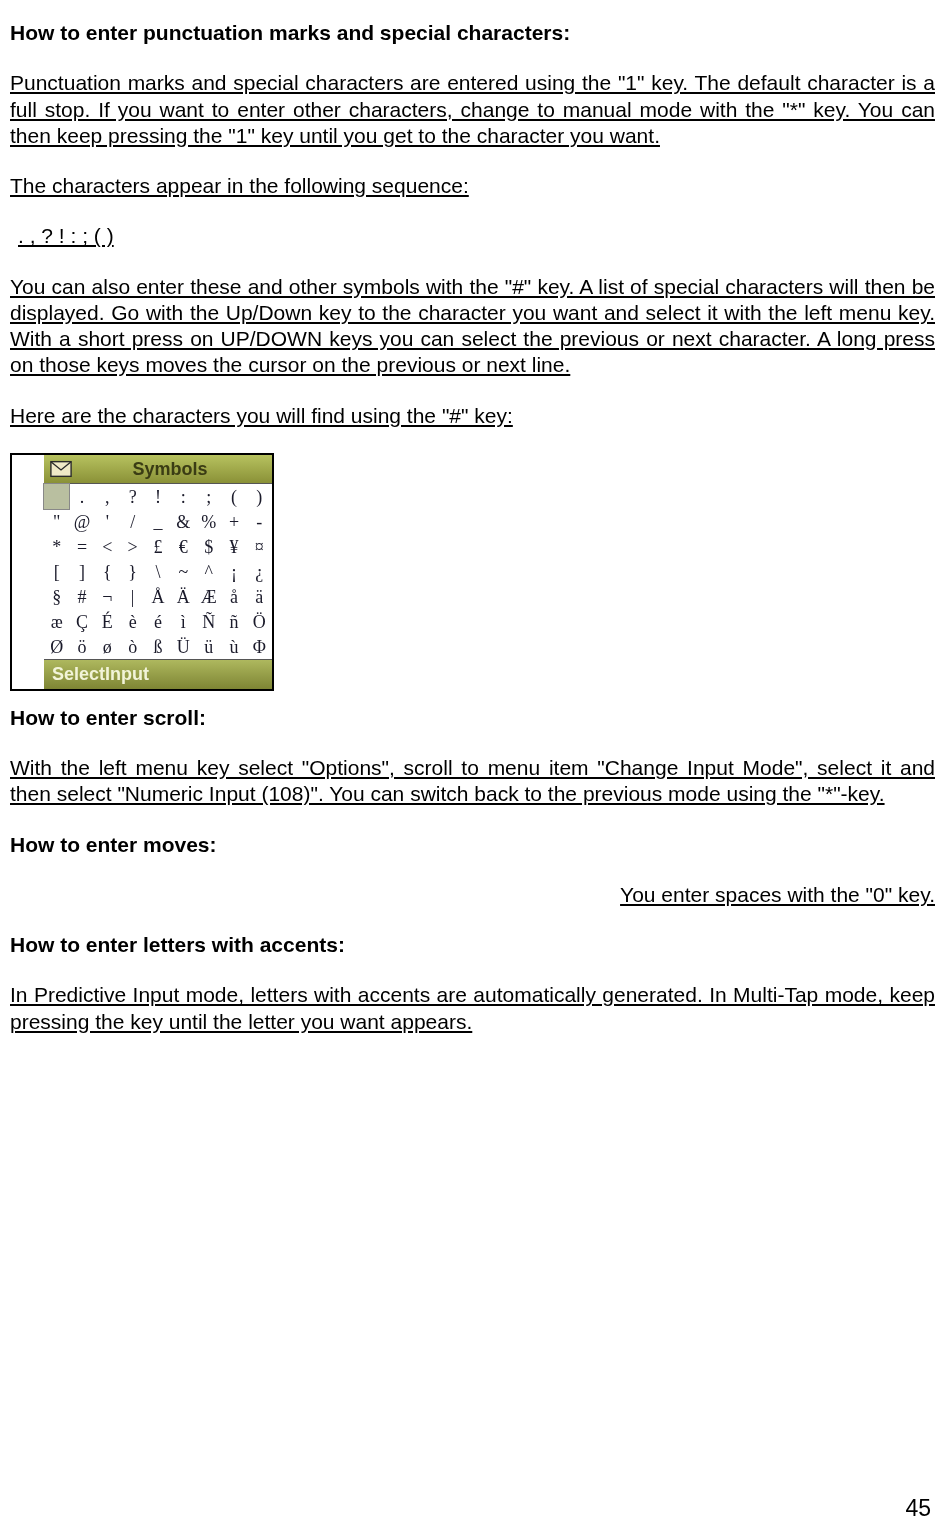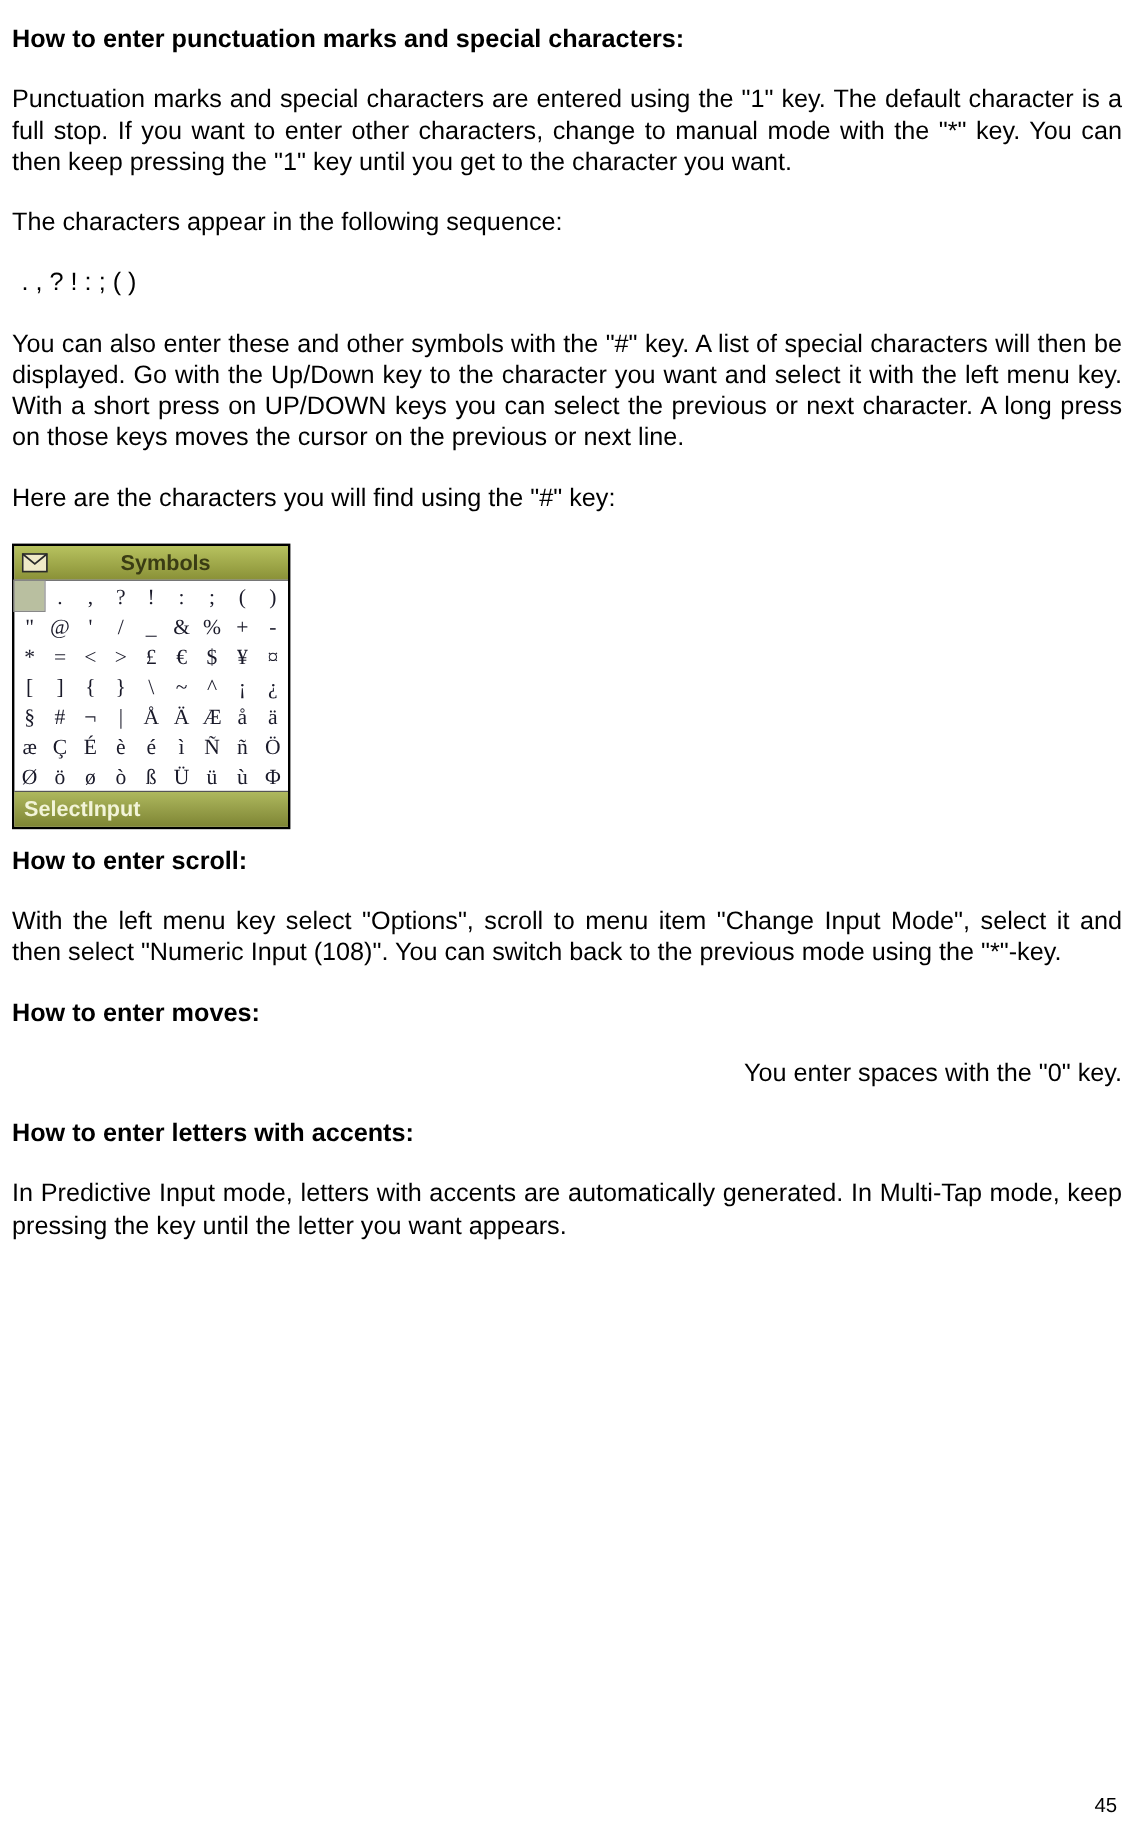--- a/index.html
+++ b/index.html
@@ -13,36 +13,38 @@
     width: 945px;
     box-sizing: border-box;
   }
   .heading {
     font-weight: bold;
     margin: 12px 0 14px 0;
   }
   .para {
     margin: 24px 0;
     text-align: justify;
+    text-decoration: underline;
   }
   .indent {
     margin-left: 8px;
   }
   .page-num {
     position: absolute;
     right: 14px;
     top: 1494px;
-    font-size: 17px;
+    font-size: 23px;
   }
   
   .phone {
     width: 228px;
     border: 2px solid #000;
     background: #fff;
     margin: 6px 0 14px 0;
+    padding-left: 32px;
   }
   .phone-title {
     background: linear-gradient(#b7c25f,#8a9137);
     color: #3a3c14;
     font-weight: bold;
     font-size: 18px;
     text-align: right;
     padding: 3px 10px 3px 6px;
     display: flex;
     align-items: center;

